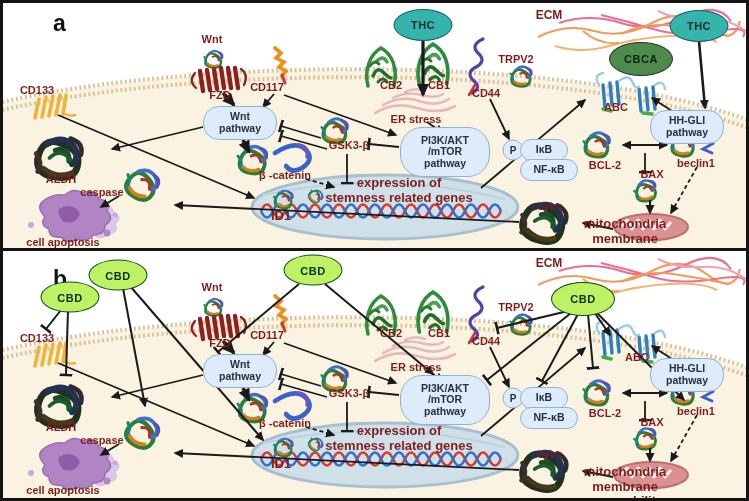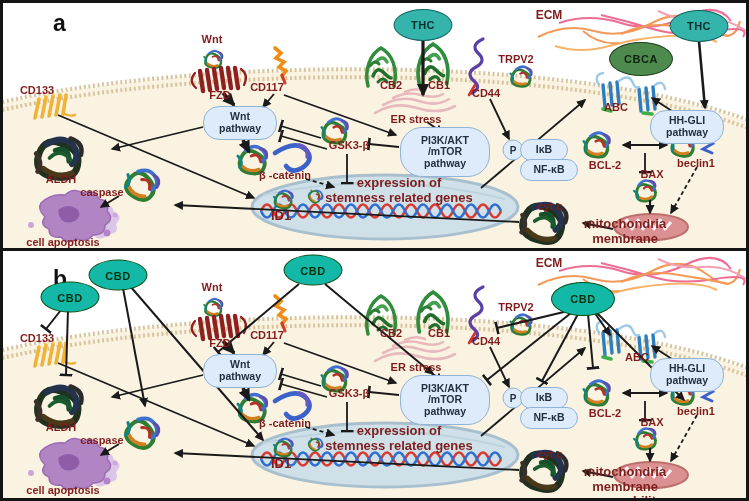--- a/index.html
+++ b/index.html
@@ -9,21 +9,21 @@
   #panel-b{top:245px;height:250px;border-top:3px solid #141414;}
   .art{position:absolute;left:0;top:0;}
   .lbl{position:absolute;transform:translate(-50%,-50%);font-weight:bold;font-size:11px;color:#7f1d1d;white-space:pre-line;text-align:center;line-height:1.12;pointer-events:none;}
   .sm{font-size:13px;}
   .letter{font-size:23px;color:#111;transform:none;}
   .bubble{position:absolute;transform:translate(-50%,-50%);background:#ddebfa;border:1.6px solid #8fb3d9;border-radius:16px;display:flex;align-items:center;justify-content:center;font-weight:bold;font-size:10.5px;color:#23313f;white-space:pre-line;text-align:center;line-height:1.1;}
   .pill{border-radius:11px;}
   .pcirc{border-radius:50%;}
   .ligand{position:absolute;transform:translate(-50%,-50%);border-radius:50%;display:flex;align-items:center;justify-content:center;font-weight:bold;font-size:11px;letter-spacing:.5px;}
   .thc{width:57px;height:30px;background:#35b4ac;border:1.6px solid #14625d;color:#09302d;}
-  .cbd{width:57px;height:29px;background:#14b8a6;border:1.6px solid #0b4f18;color:#05300f;}
+  .cbd{width:57px;height:29px;background:#bef264;border:1.6px solid #0b4f18;color:#05300f;}
   .cbca{width:62px;height:32px;background:#4e8a4e;border:1.6px solid #1f3d1c;color:#0d2410;}
 </style>
 </head>
 <body>
 
 <div class="figure">
 
   <div class="panel" id="panel-a">
     <svg class="art" width="743" height="245" viewBox="0 0 743 245">
       <defs>

